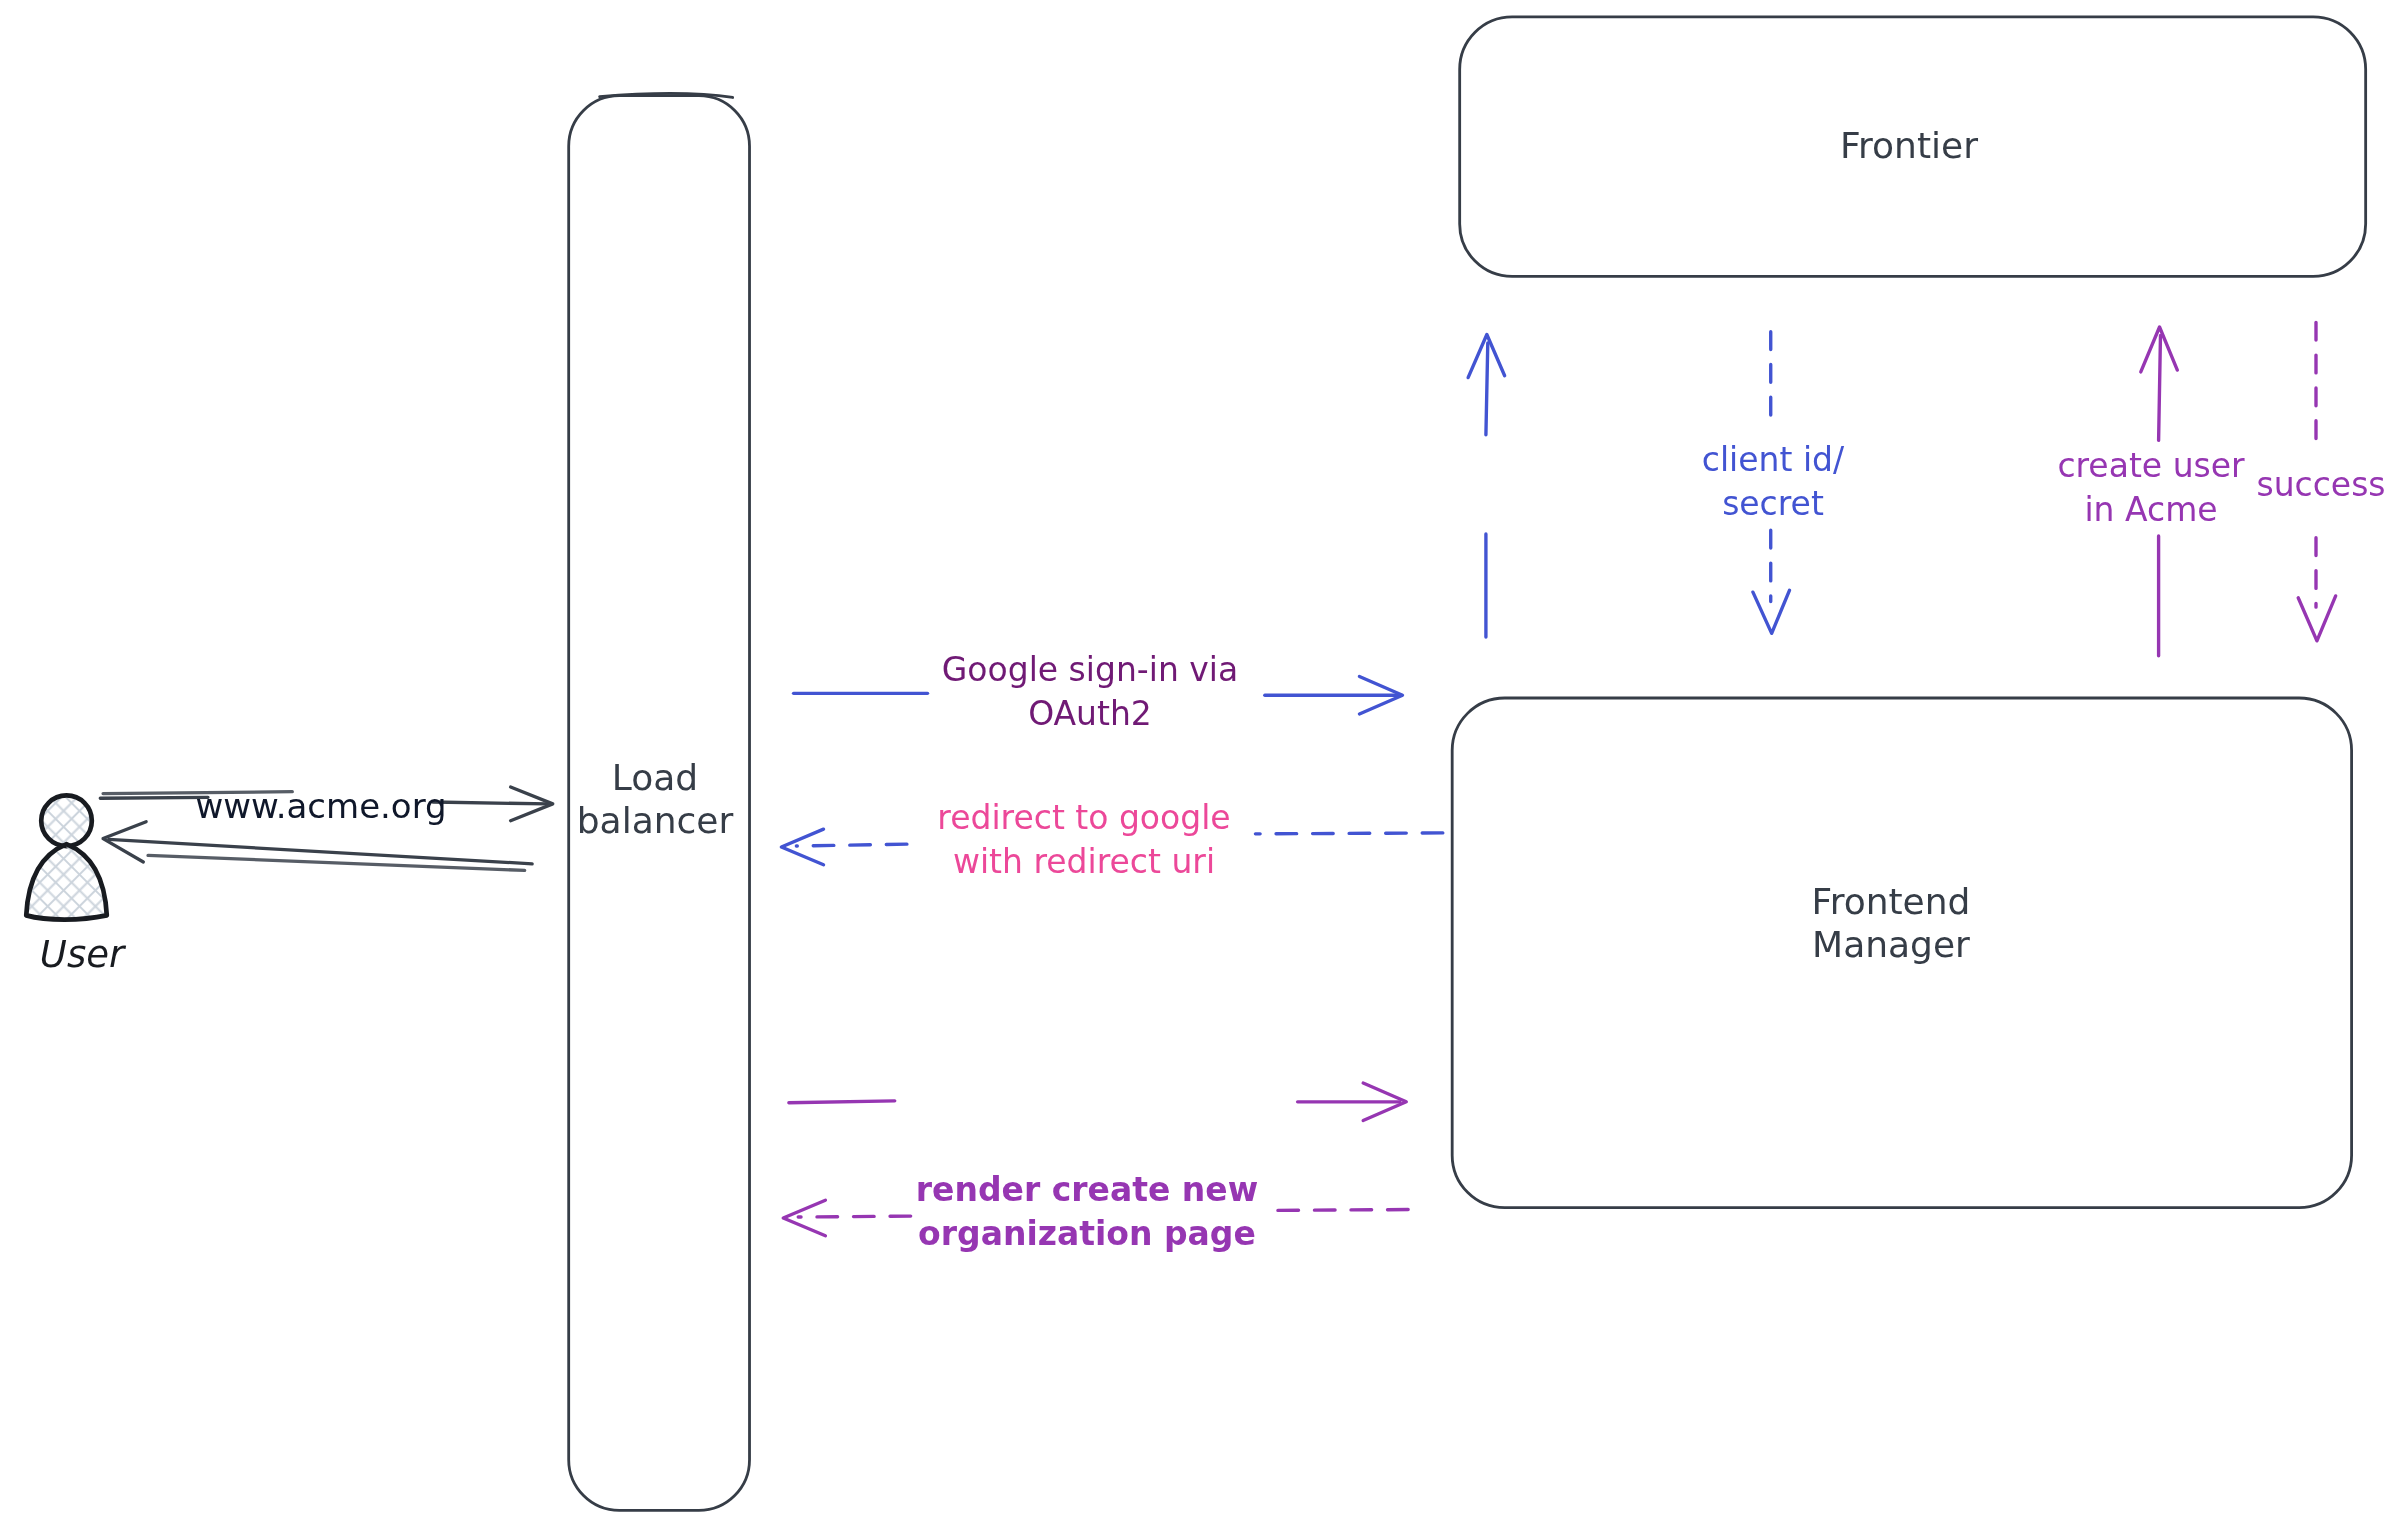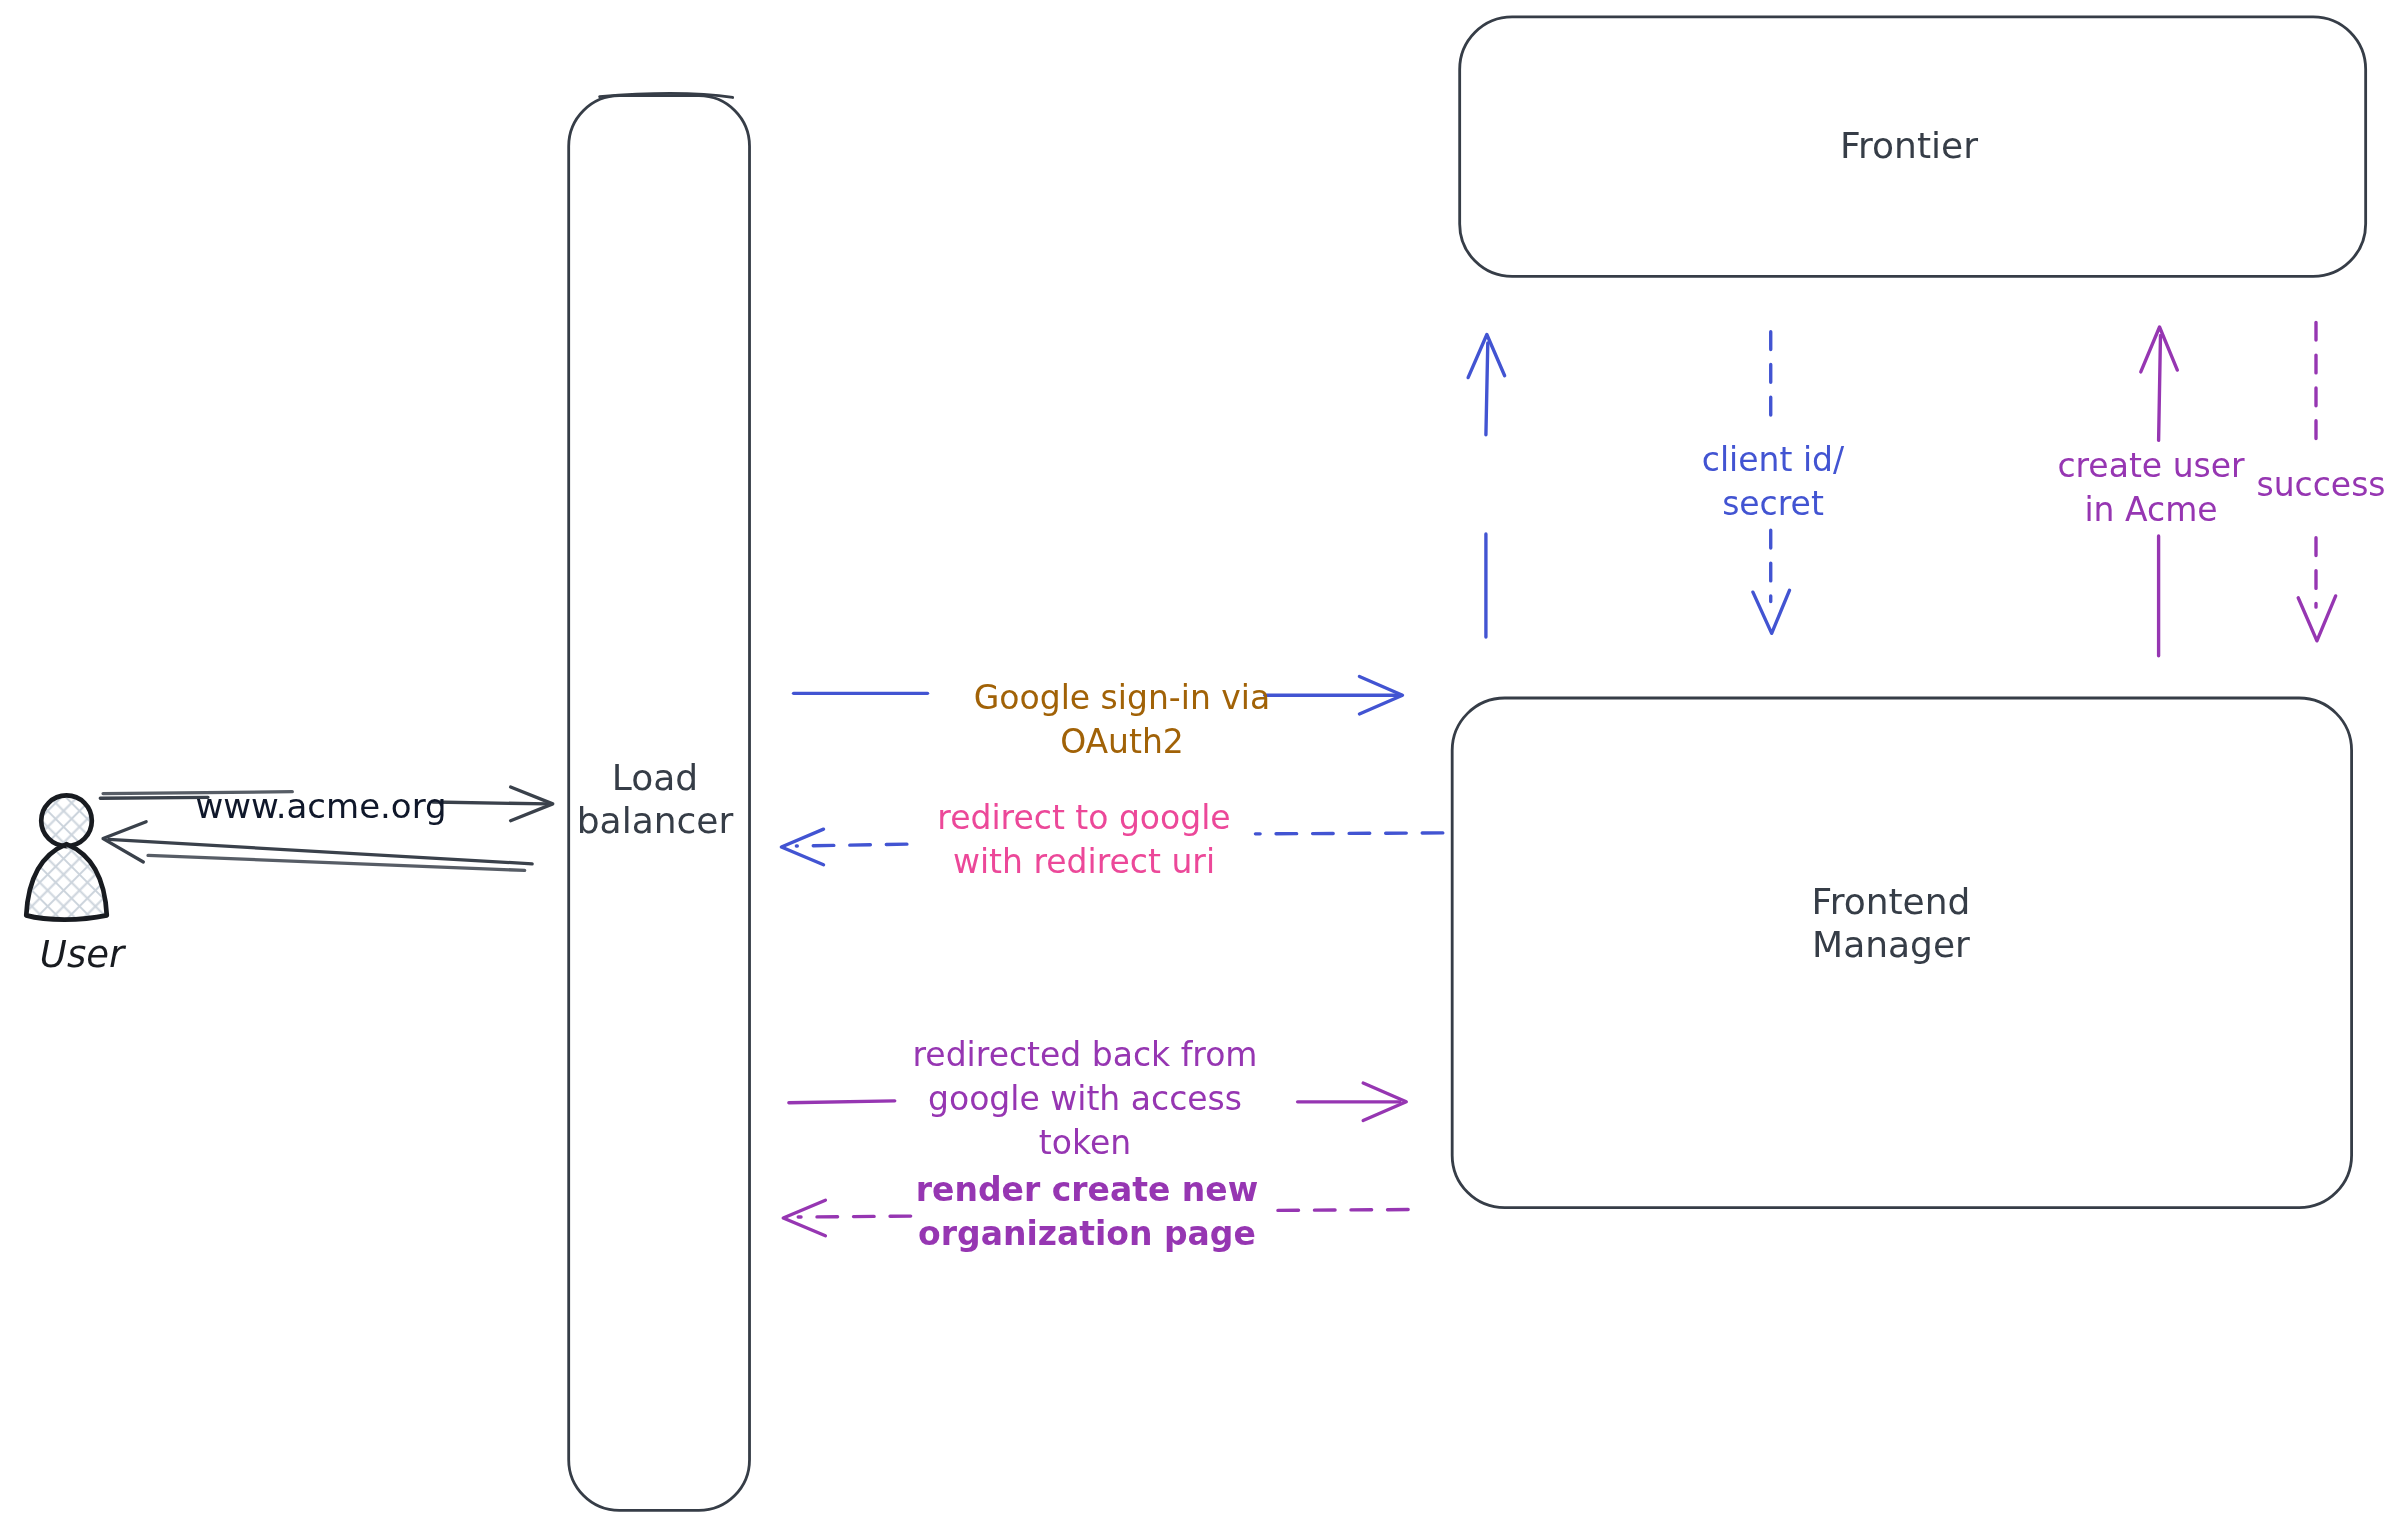--- a/index.html
+++ b/index.html
@@ -124,36 +124,33 @@
   <div class="lbl node" style="left: 655px; top: 799px; color: rgb(54, 61, 71); text-align: center;">Load
 balancer</div>
 
   <div class="lbl node" style="left: 1909px; top: 145px; color: rgb(54, 61, 71);">Frontier</div>
 
   <div class="lbl node" style="left: 1891px; top: 923px; color: rgb(54, 61, 71);">Frontend
 Manager</div>
 
   <div class="lbl url" style="left: 321px; top: 806px; color: #0f172a;">www.acme.org</div>
 
-  <div class="lbl edge" style="left: 1090px; top: 720px; color: #a16207; margin-left: 32px;">Google sign-in via
+  <div class="lbl edge" style="left: 1090px; top: 692px; color: #701a75;">Google sign-in via
 OAuth2</div>
 
   <div class="lbl edge" style="left: 1084px; top: 840px; color: #ec4899;">redirect to google
 with redirect uri</div>
 
 
   <div class="lbl edge" style="left: 1773px; top: 482px; color: rgb(66, 84, 210);">client id/
 secret</div>
 
   <div class="lbl edge" style="left: 2151px; top: 488px; color: rgb(150, 54, 178);">create user
 in Acme</div>
 
   <div class="lbl edge" style="left: 2321px; top: 485px; color: rgb(150, 54, 178); text-align: right;">success</div>
 
-  <div class="lbl edge" style="left: 1085px; top: 1099px; color: rgb(150, 54, 178);">redirected back from
-google with access
-token</div>
 
   <div class="lbl edge" style="left: 1087px; top: 1212px; color: rgb(150, 54, 178); font-weight: bold;">render create new
 organization page</div>
 
 </div>
 
 
 </body></html>

